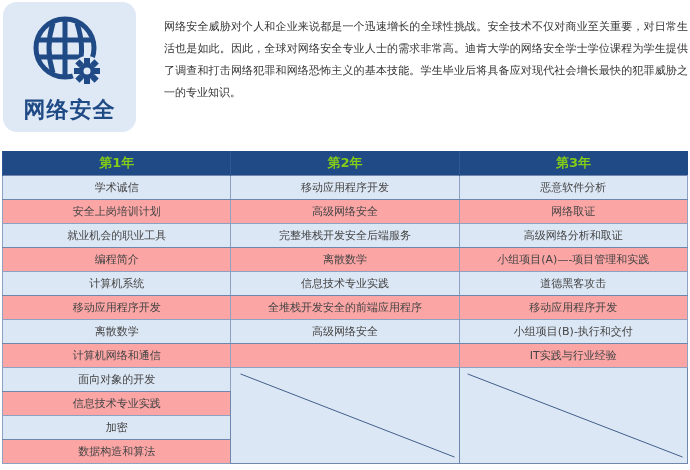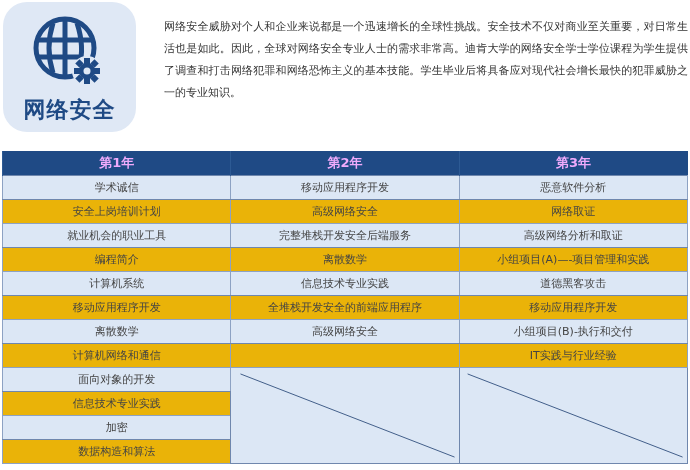--- a/index.html
+++ b/index.html
@@ -1,47 +1,47 @@
 <!DOCTYPE html>
 <html><head>
 <meta charset="utf-8">
 <style>
   * { box-sizing: border-box; margin: 0; padding: 0; }
   html, body { width: 690px; height: 470px; background: #ffffff; overflow: hidden; }
   body { font-family: "DejaVu Sans", "Liberation Sans", sans-serif; color: #333; position: relative; }
 
   .logo-card {
     position: absolute; left: 3px; top: 2px; width: 133px; height: 130px;
-    background: #dfe8f5; border-radius: 24px;
+    background: #dfe8f5; border-radius: 14px;
   }
   .logo-card svg { position: absolute; left: 28px; top: 12px; }
   .logo-title {
     position: absolute; left: 0; right: 0; top: 93px; text-align: center;
     font-size: 22px; font-weight: bold; color: #1f4a85; letter-spacing: 1px;
   }
 
   .intro {
     position: absolute; left: 164px; top: 16px; width: 524px;
     font-size: 11px; line-height: 22px; color: #333; text-align: justify;
   }
 
   .curriculum {
     position: absolute; left: 2px; top: 151px; width: 686px;
     border-collapse: collapse; table-layout: fixed;
   }
   .curriculum th {
-    background: #1f4a85; color: #f0abfc; height: 24px; font-size: 13px; font-weight: bold;
+    background: #1f4a85; color: #84cc16; height: 24px; font-size: 13px; font-weight: bold;
     text-align: center; border-left: 1px solid #2d5a94;
   }
   .curriculum td {
     height: 24px; font-size: 11px; color: #444; text-align: center;
     border: 1px solid #8da2c3; padding: 0 8px; white-space: nowrap; overflow: hidden;
   }
   .curriculum tr.odd td { background: #dce7f5; border-top: 1px solid #6f87ad; border-bottom: 1px solid #6f87ad; }
-  .curriculum tr.even td { background: #eab308; }
+  .curriculum tr.even td { background: #fca5a5; }
   .curriculum td.col1 { width: 207px; }
   .curriculum td.col2 { width: 240px; }
   .curriculum td.merged { background: #dce7f5 !important; border: 1px solid #6f87ad; position: relative; padding: 0; }
   .curriculum td.merged svg { position: absolute; left: 0; top: 0; width: 100%; height: 100%; }
 </style>
 </head>
 <body>
 
 <div class="logo-card">
   <svg width="76" height="76" viewBox="0 0 76 76">

